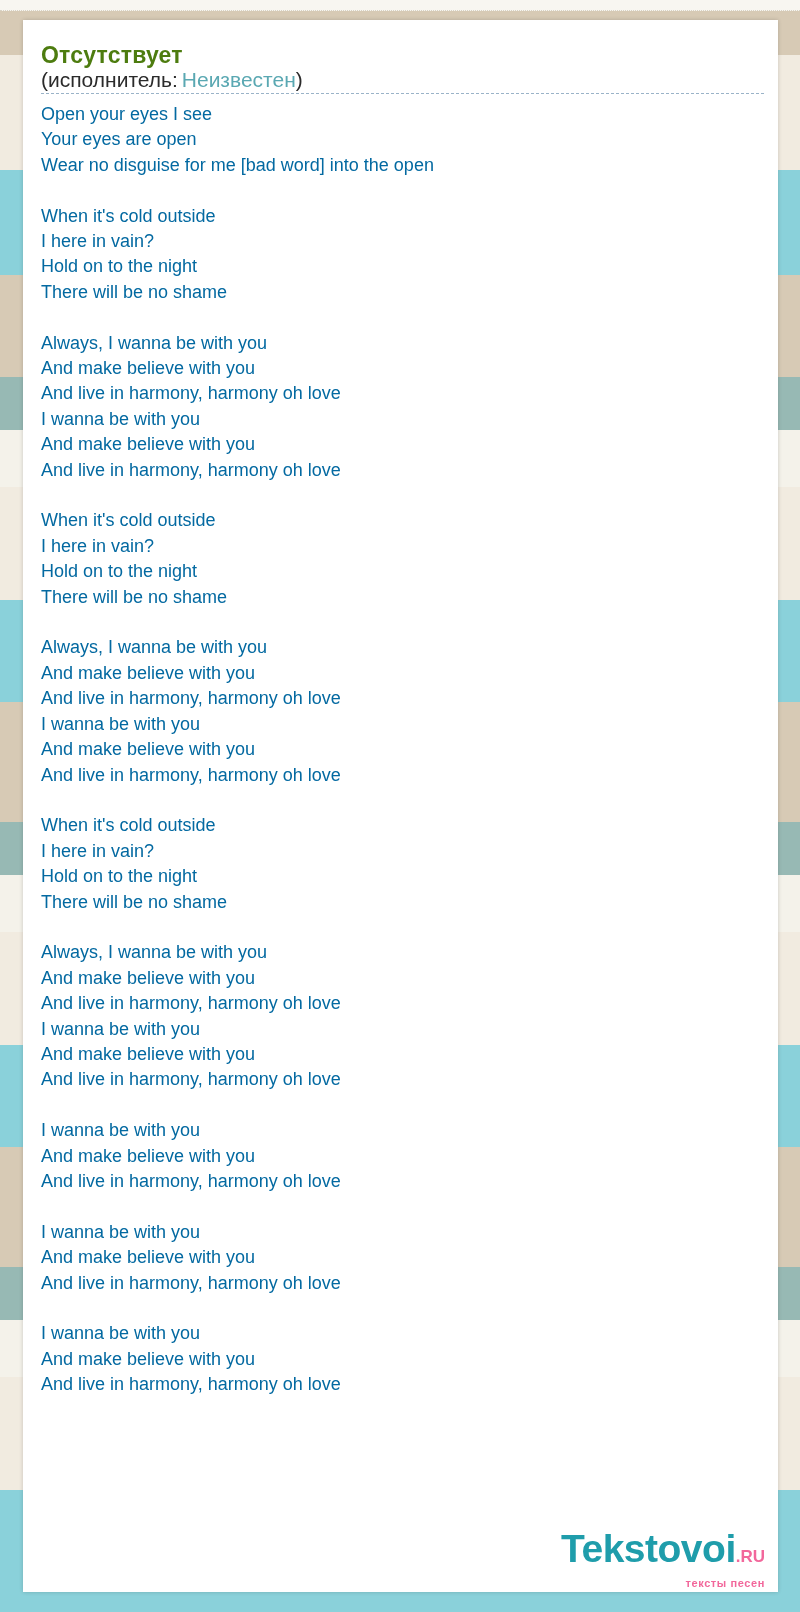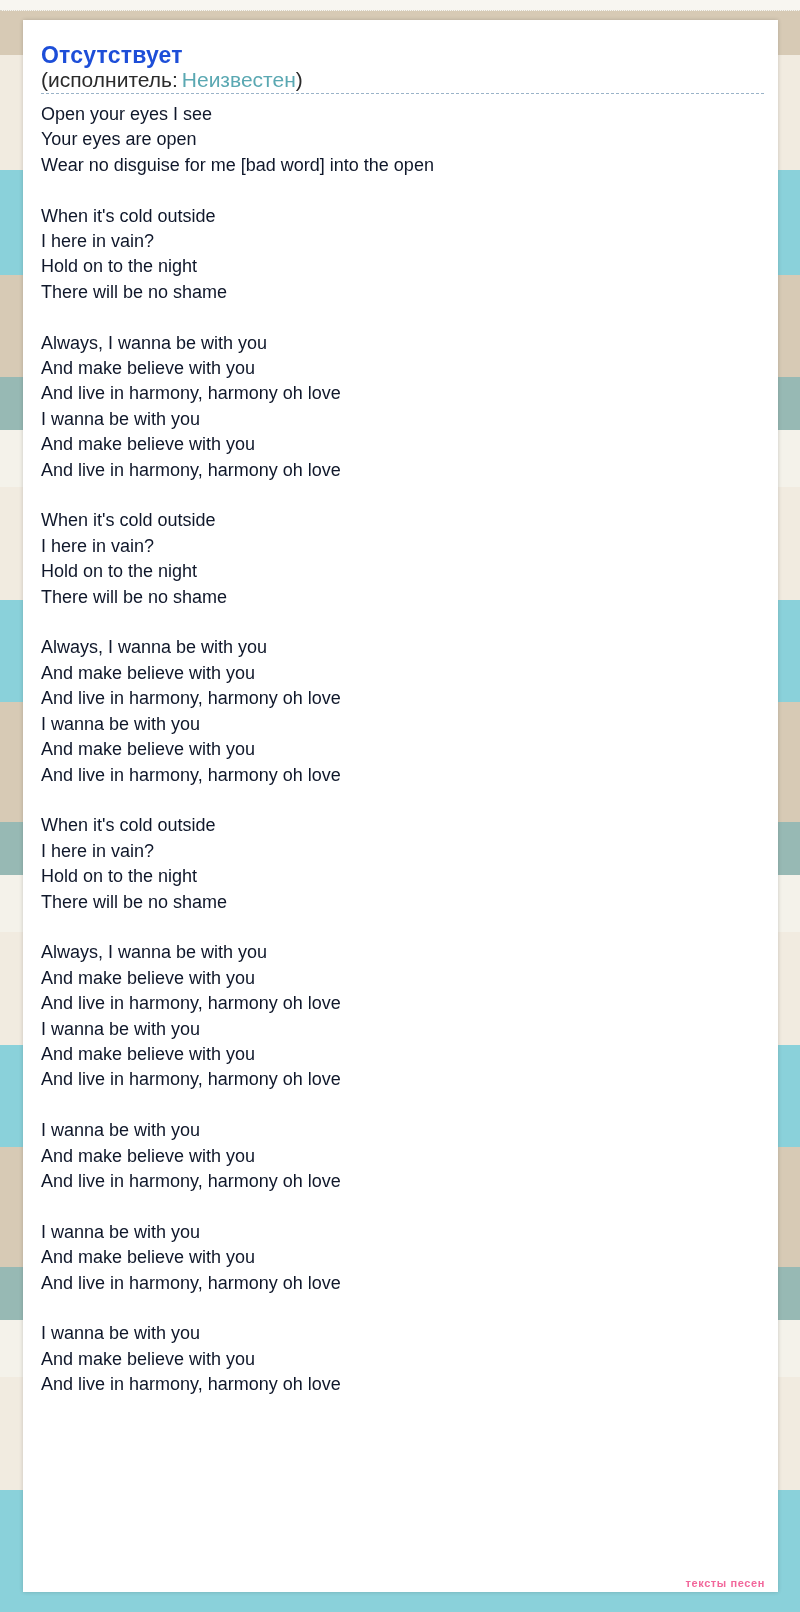--- a/index.html
+++ b/index.html
@@ -49,40 +49,40 @@
   .song-header {
     margin: 22px 14px 0 18px;
     padding-bottom: 3px;
     border-bottom: 1px dashed #9ab3c8;
   }
   .song-title {
     margin: 0;
     font-size: 23px;
     font-weight: bold;
     line-height: 26px;
-    color: #1d4ed8;
+    color: #4d7c0f;
     letter-spacing: 0.2px;
   }
   .artist-line {
     margin-top: 2px;
     font-size: 21px;
     line-height: 20px;
     color: #2b2b2b;
   }
   .artist-link {
     color: #5aa8b2;
     text-decoration: none;
     margin-left: 4px;
     cursor: pointer;
   }
   .lyrics {
     margin: 8px 18px 0 18px;
     font-size: 18px;
     line-height: 25.4px;
-    color: #0f172a;
+    color: #0369a1;
   }
   .verse { margin: 0 0 25.4px 0; }
   .site-logo {
     position: absolute;
     right: 13px; bottom: 3px;
     text-align: right;
     line-height: 1;
     cursor: pointer;
   }
   .logo-brand {
@@ -95,21 +95,21 @@
     font-size: 17px;
     font-weight: bold;
     color: #f2679b;
     letter-spacing: 0;
   }
   .logo-tagline {
     font-size: 11px;
     font-weight: bold;
     color: #f2679b;
     letter-spacing: 0.6px;
-    margin-top: 4px;
+    margin-top: 10px;
   }
 </style>
 </head>
 <body>
 
 <div class="page-bg"></div>
 <div class="top-seam"></div>
 
 <div class="content-card">
 
@@ -127,16 +127,19 @@
       <div class="verse">When it's cold outside<br>I here in vain?<br>Hold on to the night<br>There will be no shame</div>
       <div class="verse">Always, I wanna be with you<br>And make believe with you<br>And live in harmony, harmony oh love<br>I wanna be with you<br>And make believe with you<br>And live in harmony, harmony oh love</div>
       <div class="verse">When it's cold outside<br>I here in vain?<br>Hold on to the night<br>There will be no shame</div>
       <div class="verse">Always, I wanna be with you<br>And make believe with you<br>And live in harmony, harmony oh love<br>I wanna be with you<br>And make believe with you<br>And live in harmony, harmony oh love</div>
       <div class="verse">I wanna be with you<br>And make believe with you<br>And live in harmony, harmony oh love</div>
       <div class="verse">I wanna be with you<br>And make believe with you<br>And live in harmony, harmony oh love</div>
       <div class="verse">I wanna be with you<br>And make believe with you<br>And live in harmony, harmony oh love</div>
     </div>
 
   <div class="site-logo">
+    <div>
+      <span class="logo-brand">Tekstovoi</span><span class="logo-tld">.RU</span>
+    </div>
     <div class="logo-tagline">тексты песен</div>
   </div>
 
 </div>
 
 </body></html>

